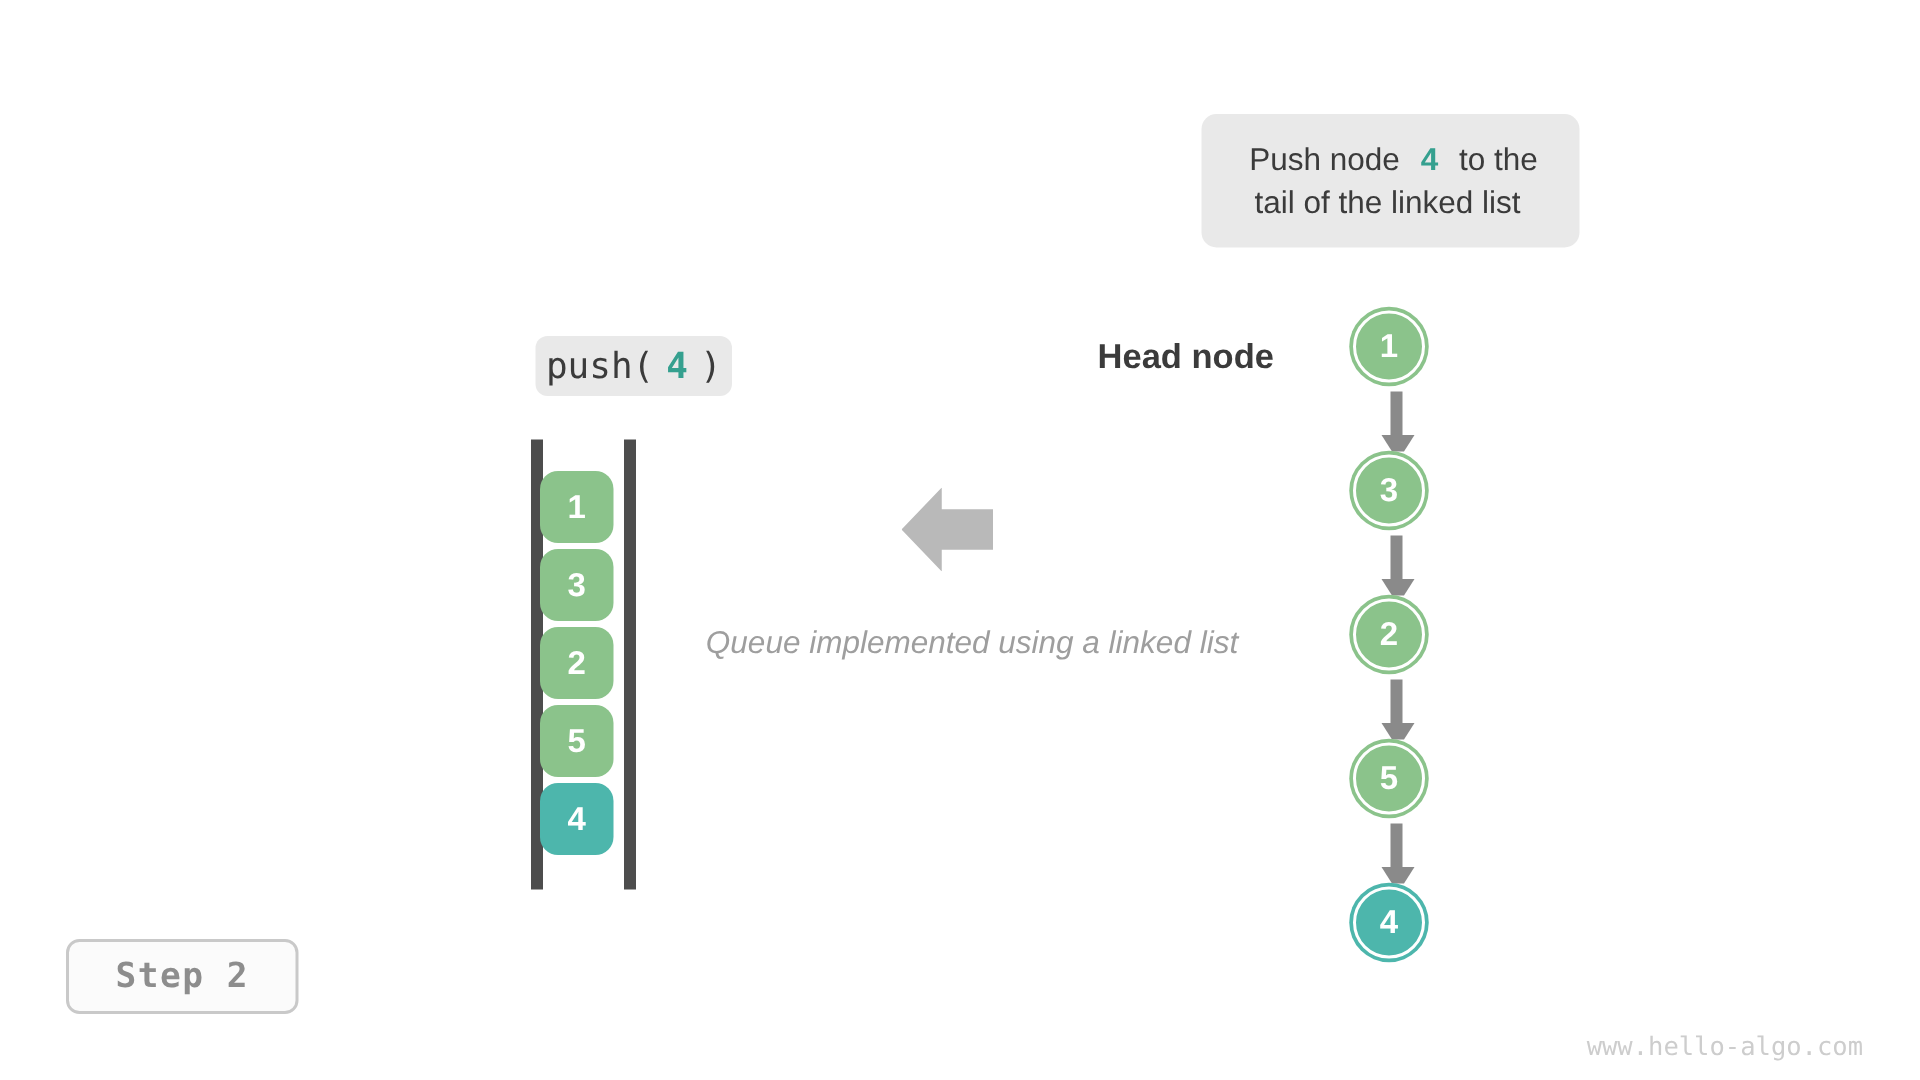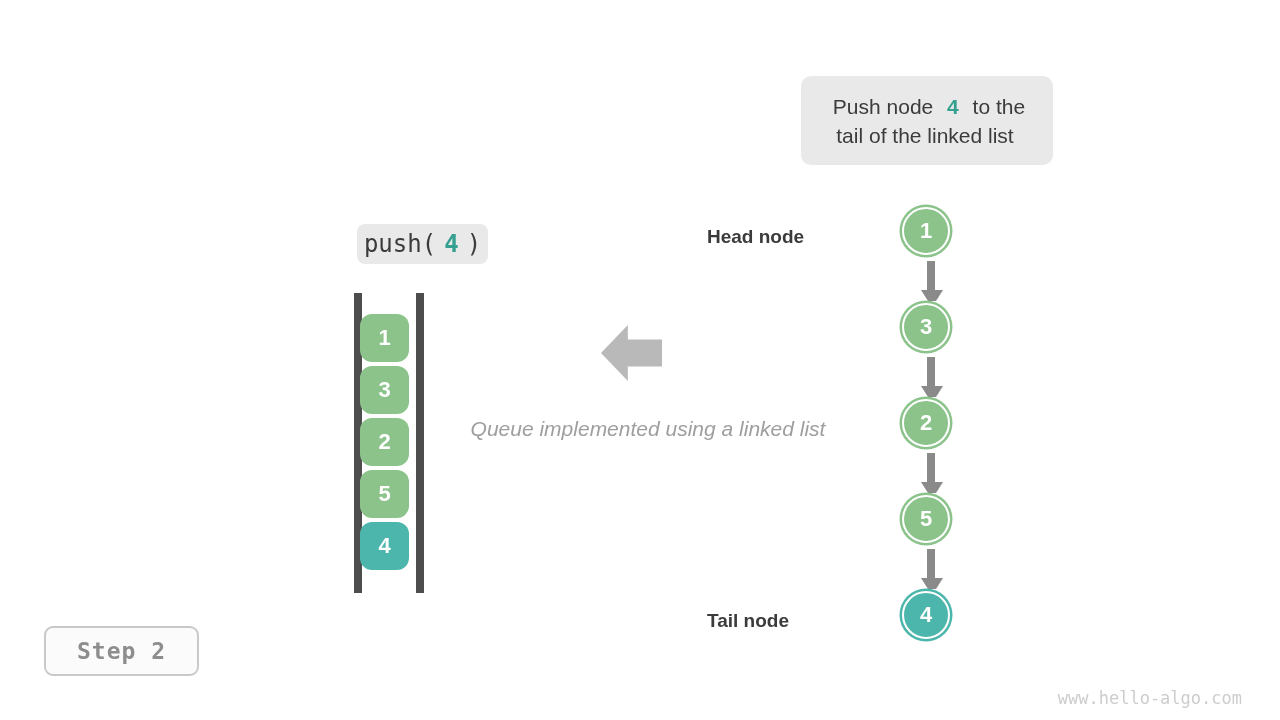--- a/index.html
+++ b/index.html
@@ -61,22 +61,22 @@
   
   .vlink { position: absolute; left: 913px; width: 14px; height: 40px; }
   .vlink .shaft { position: absolute; left: 5.75px; top: 0; width: 2.5px; height: 30px; background: var(--arrow-gray); }
   .vlink .head {
     position: absolute; left: 0; top: 29px; width: 0; height: 0;
     border-left: 7px solid transparent; border-right: 7px solid transparent;
     border-top: 11px solid var(--arrow-gray);
   }
 
   .side-label {
-    position: absolute; left: 695px; width: 175px; text-align: left;
-    font-size: 19px; font-weight: bold; color: var(--text-dark); line-height: 26px;
+    position: absolute; left: 695px; width: 175px; text-align: center;
+    font-size: 23px; font-weight: bold; color: var(--text-dark); line-height: 26px;
   }
   .side-label.head { top: 212px; }
   .side-label.tail { top: 596px; }
 
   .step-badge {
     position: absolute; left: 36px; top: 618px; width: 155px; height: 50px;
     background: #fbfbfb; border: 2px solid var(--step-border); border-radius: 9px;
     display: flex; align-items: center; justify-content: center;
     font-family: "DejaVu Sans Mono", monospace; font-size: 23px; font-weight: bold;
     color: var(--step-text); letter-spacing: 1px; text-align: center;
@@ -107,21 +107,20 @@
   <div class="qbox" style="top:306px;">1</div>
   <div class="qbox" style="top:358px;">3</div>
   <div class="qbox" style="top:410px;">2</div>
   <div class="qbox" style="top:462px;">5</div>
   <div class="qbox teal" style="top:514px;">4</div>
 
   <div class="block-arrow"></div>
   <div class="caption">Queue implemented using a linked list</div>
 
   <div class="side-label head">Head node</div>
-  <div class="side-label tail">Tail node</div>
 
   <div class="node" style="top:199px;">1</div>
   <div class="vlink" style="top:253px;">
       <div class="shaft"></div>
       <div class="head"></div>
     </div>
   <div class="node" style="top:295px;">3</div>
   <div class="vlink" style="top:349px;">
       <div class="shaft"></div>
       <div class="head"></div>

